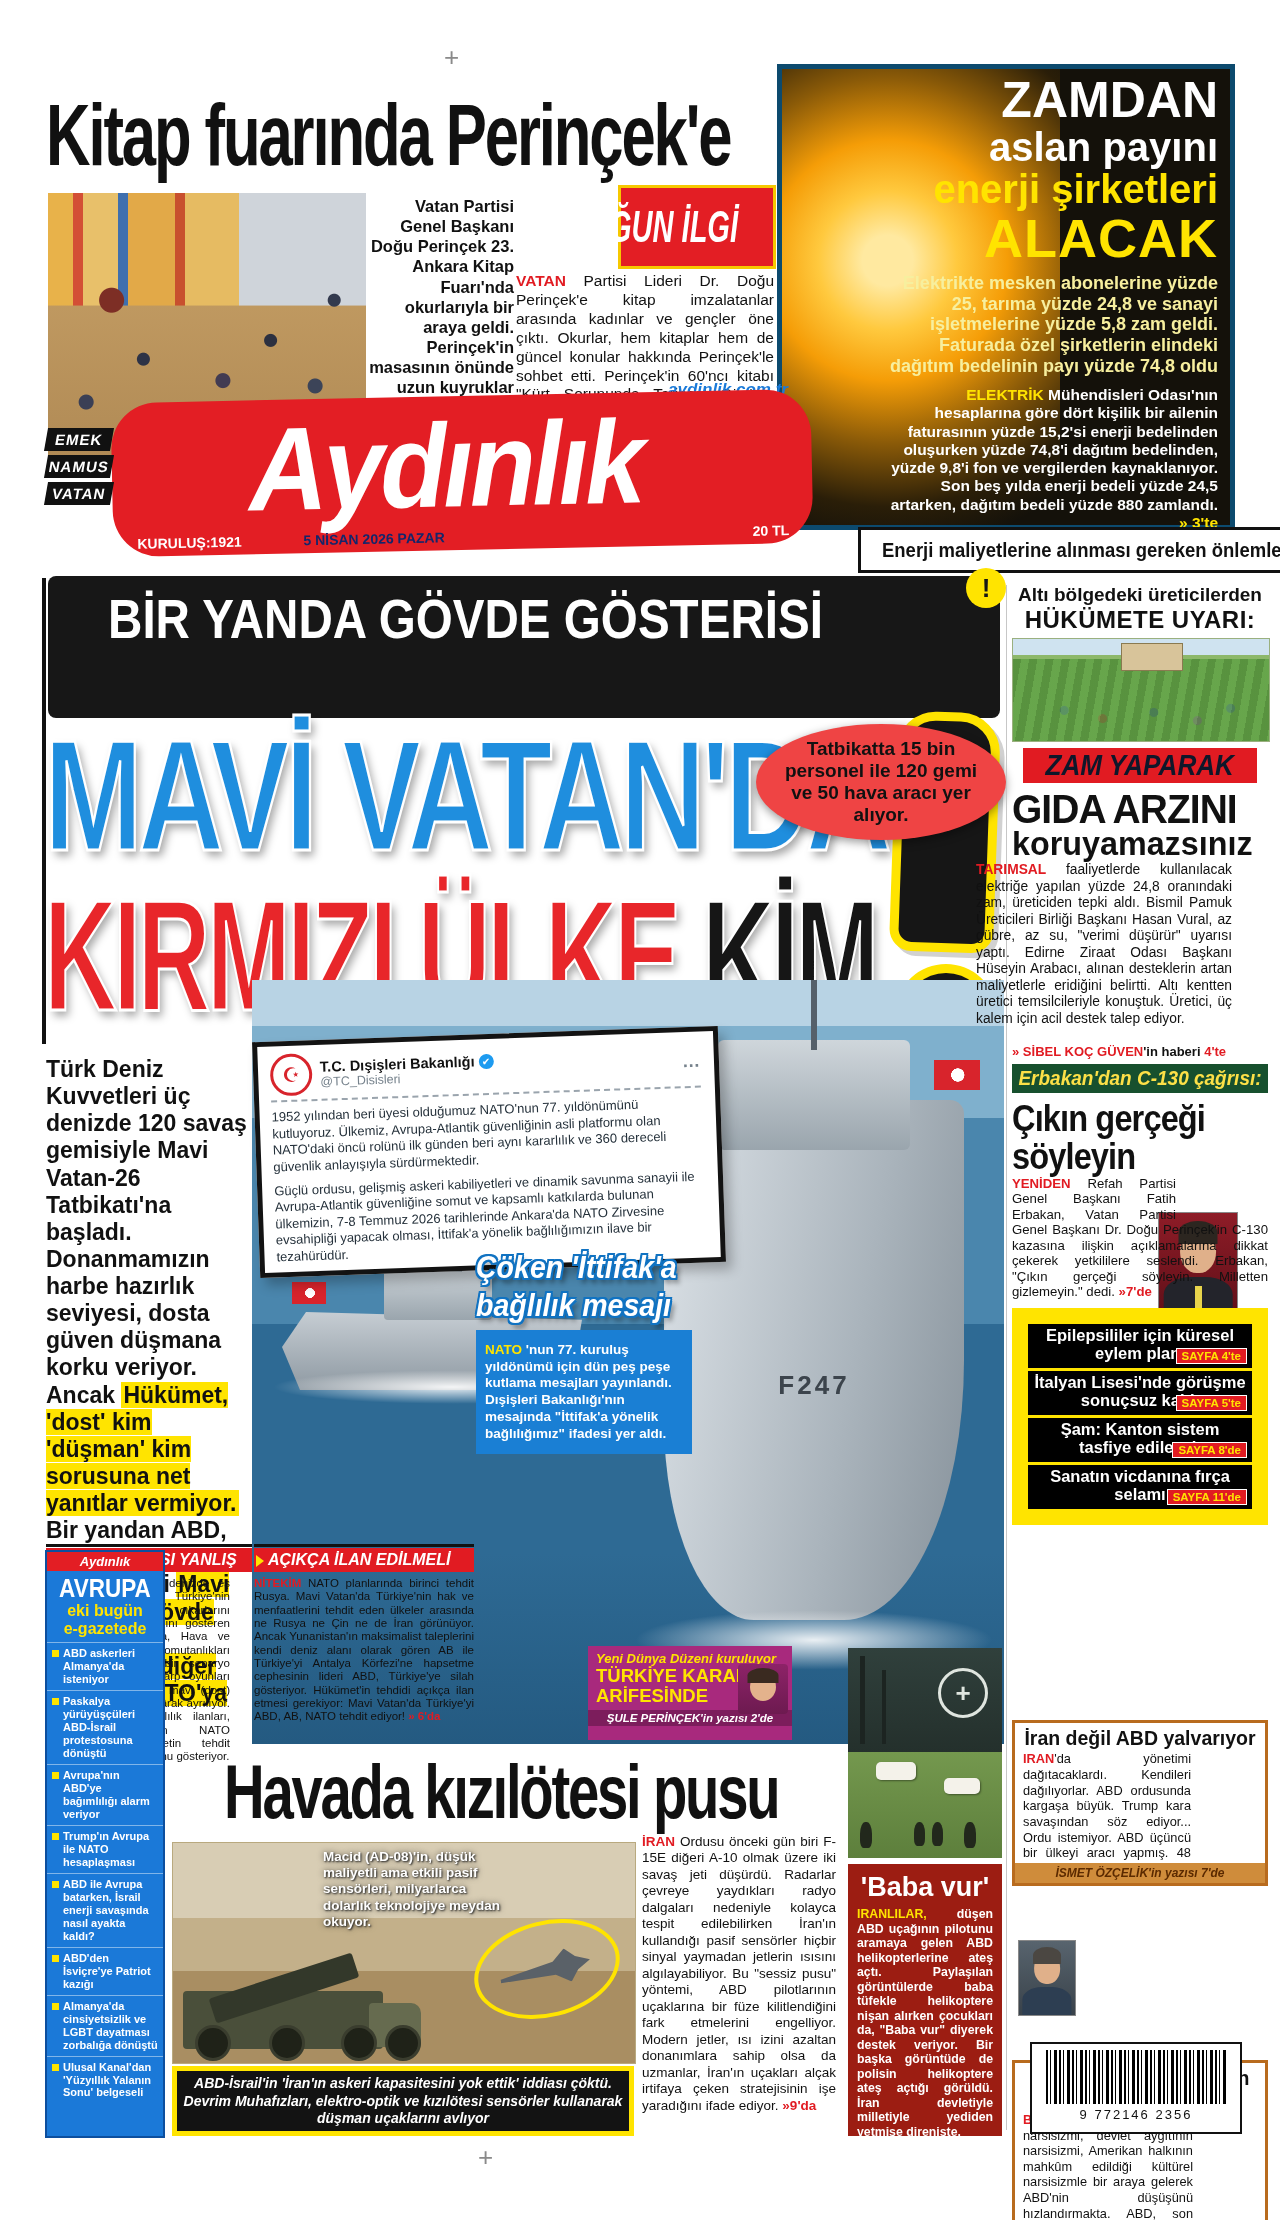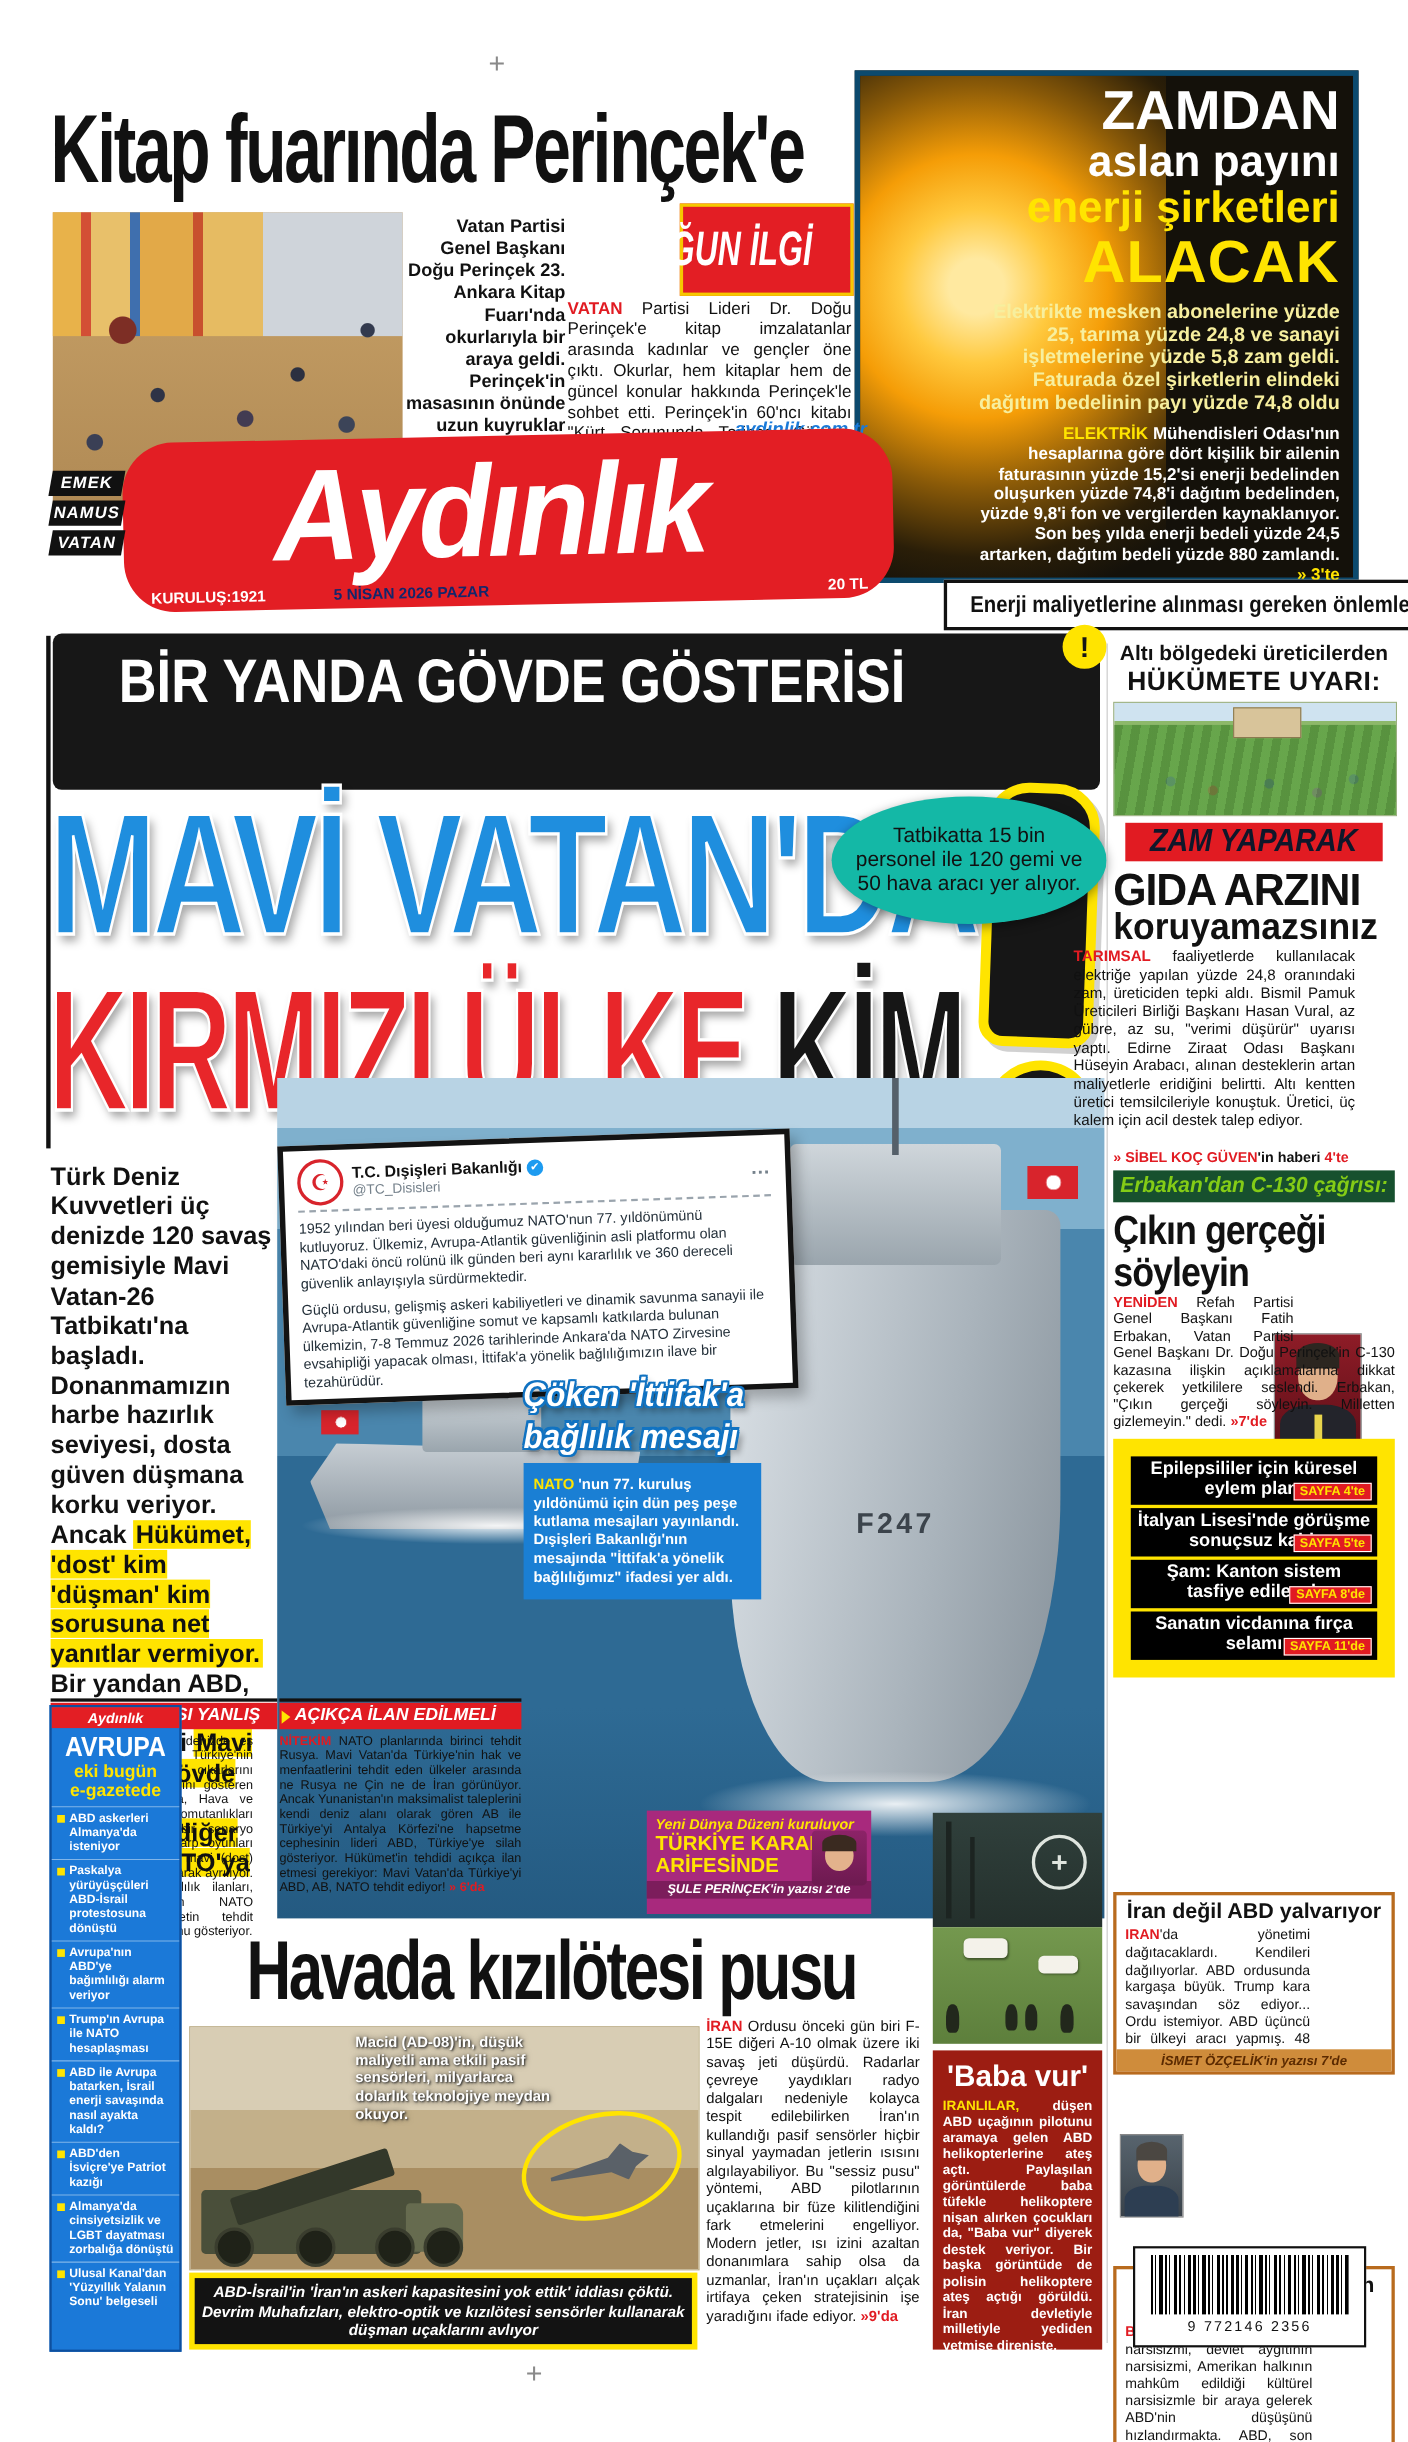--- a/index.html
+++ b/index.html
@@ -68,22 +68,22 @@
   
   .tweet{background:#fff;border:5px solid #131313;transform:rotate(-2deg);
          box-shadow:6px 8px 12px rgba(0,0,0,.25);padding:8px 14px 6px 12px;}
   .tw-head{display:flex;align-items:center;border-bottom:2px dashed #9aa4ad;padding-bottom:4px;}
   .tw-av{width:36px;height:36px;border-radius:50%;background:#fff;border:3px solid #d8242c;
          color:#d8242c;font-size:20px;display:flex;align-items:center;justify-content:center;font-weight:bold;}
   .tw-badge{display:inline-flex;width:15px;height:15px;border-radius:50%;background:#1d9bf0;color:#fff;
             font-size:10px;align-items:center;justify-content:center;margin-left:4px;}
   .tw-p{font-size:13px;line-height:1.28;color:#24303a;margin:7px 0 0 0;}
   
-  .stat{background:#14b8a6;border-radius:50%;display:flex;align-items:center;justify-content:center;
-        box-shadow:0 3px 10px rgba(0,0,0,.4);padding:12px 18px;font-size:19px;font-weight:normal;line-height:1.15;text-align:center;}
+  .stat{background:#ef4444;border-radius:50%;display:flex;align-items:center;justify-content:center;
+        box-shadow:0 3px 10px rgba(0,0,0,.4);padding:12px 18px;font-size:19px;font-weight:bold;line-height:1.15;text-align:center;}
   
   .ckhead{font-size:31px;font-weight:bold;font-style:italic;color:#fff;line-height:1;
      text-shadow:2px 0 0 #1173c2,-2px 0 0 #1173c2,0 2px 0 #1173c2,0 -2px 0 #1173c2,2px 2px 0 #1173c2,-2px -2px 0 #1173c2,2px -2px 0 #1173c2,-2px 2px 0 #1173c2,4px 5px 6px rgba(0,0,0,.45);}
   .ckbox{background:#1a7fd4;color:#fff;font-size:13.5px;line-height:1.24;font-weight:bold;padding:12px 9px;}
   
   .mlabel{background:#e11b22;color:#fff;font-weight:bold;font-style:italic;font-size:16px;
           padding:3px 8px 3px 14px;position:relative;display:block;}
   .mlabel:before{content:"";position:absolute;left:2px;top:7px;border-left:8px solid #ffe400;
           border-top:6px solid transparent;border-bottom:6px solid transparent;}
   .mbody{font-size:11.5px;line-height:1.16;}
@@ -129,21 +129,21 @@
      radial-gradient(circle at 55% 72%, #274a92 4px, transparent 5px),
      radial-gradient(circle at 72% 80%, #813a9c 4px, transparent 5px),
      radial-gradient(circle at 85% 68%, #2d4fa0 4px, transparent 5px),
      linear-gradient(#cfe3f0 0 16%, #8db86a 16% 20%, #5f9c44 20% 100%);
      position:relative;overflow:hidden;border:1px solid #9ab07f;}
   .farm:after{content:"";position:absolute;left:0;top:20%;width:100%;height:80%;
      background:repeating-linear-gradient(100deg,#568f3d 0 8px,#6aa94e 8px 16px);opacity:.75;}
   .farmtruck{position:absolute;left:42%;top:4%;width:60px;height:26px;background:#d8c49a;border:1px solid #8a7a50;z-index:2;}
   .zamchip{background:#e11b22;color:#0f172a;font-weight:bold;font-style:italic;display:inline-block;padding:1px 12px;}
   .sb-par{font-size:13.8px;line-height:1.2;}
-  .erbbar{background:#17502e;color:#84cc16;font-weight:bold;font-style:italic;text-align:center;}
+  .erbbar{background:#17502e;color:#fde047;font-weight:bold;font-style:italic;text-align:center;}
   .face{position:relative;overflow:hidden;border:1px solid #888;}
   .face .head{position:absolute;left:50%;top:14%;width:46%;height:44%;transform:translateX(-50%);background:#e0b08a;border-radius:50% 50% 46% 46%;}
   .face .hair{position:absolute;left:50%;top:8%;width:50%;height:22%;transform:translateX(-50%);background:#2c2620;border-radius:50% 50% 0 0;}
   .face .body{position:absolute;left:50%;bottom:-4%;width:88%;height:42%;transform:translateX(-50%);background:#23242b;border-radius:40% 40% 0 0;}
   .teasers{background:#ffe400;padding:16px;text-align:center;}
   .teaser{background:#000;color:#fff;position:relative;margin-bottom:3px;padding:3px 6px;height:38px;}
   .teaser-t{font-size:16.5px;font-weight:bold;line-height:1.08;}
   .badge{position:absolute;right:5px;bottom:4px;background:#e11b22;border:1px solid #fff;color:#ffe400;font-size:11.5px;font-weight:bold;padding:1px 5px;}
   .obox{border:3px solid #b86b1e;background:#fff;position:relative;}
   .obox-title{font-size:19.5px;font-weight:900;text-align:center;line-height:1.05;}

